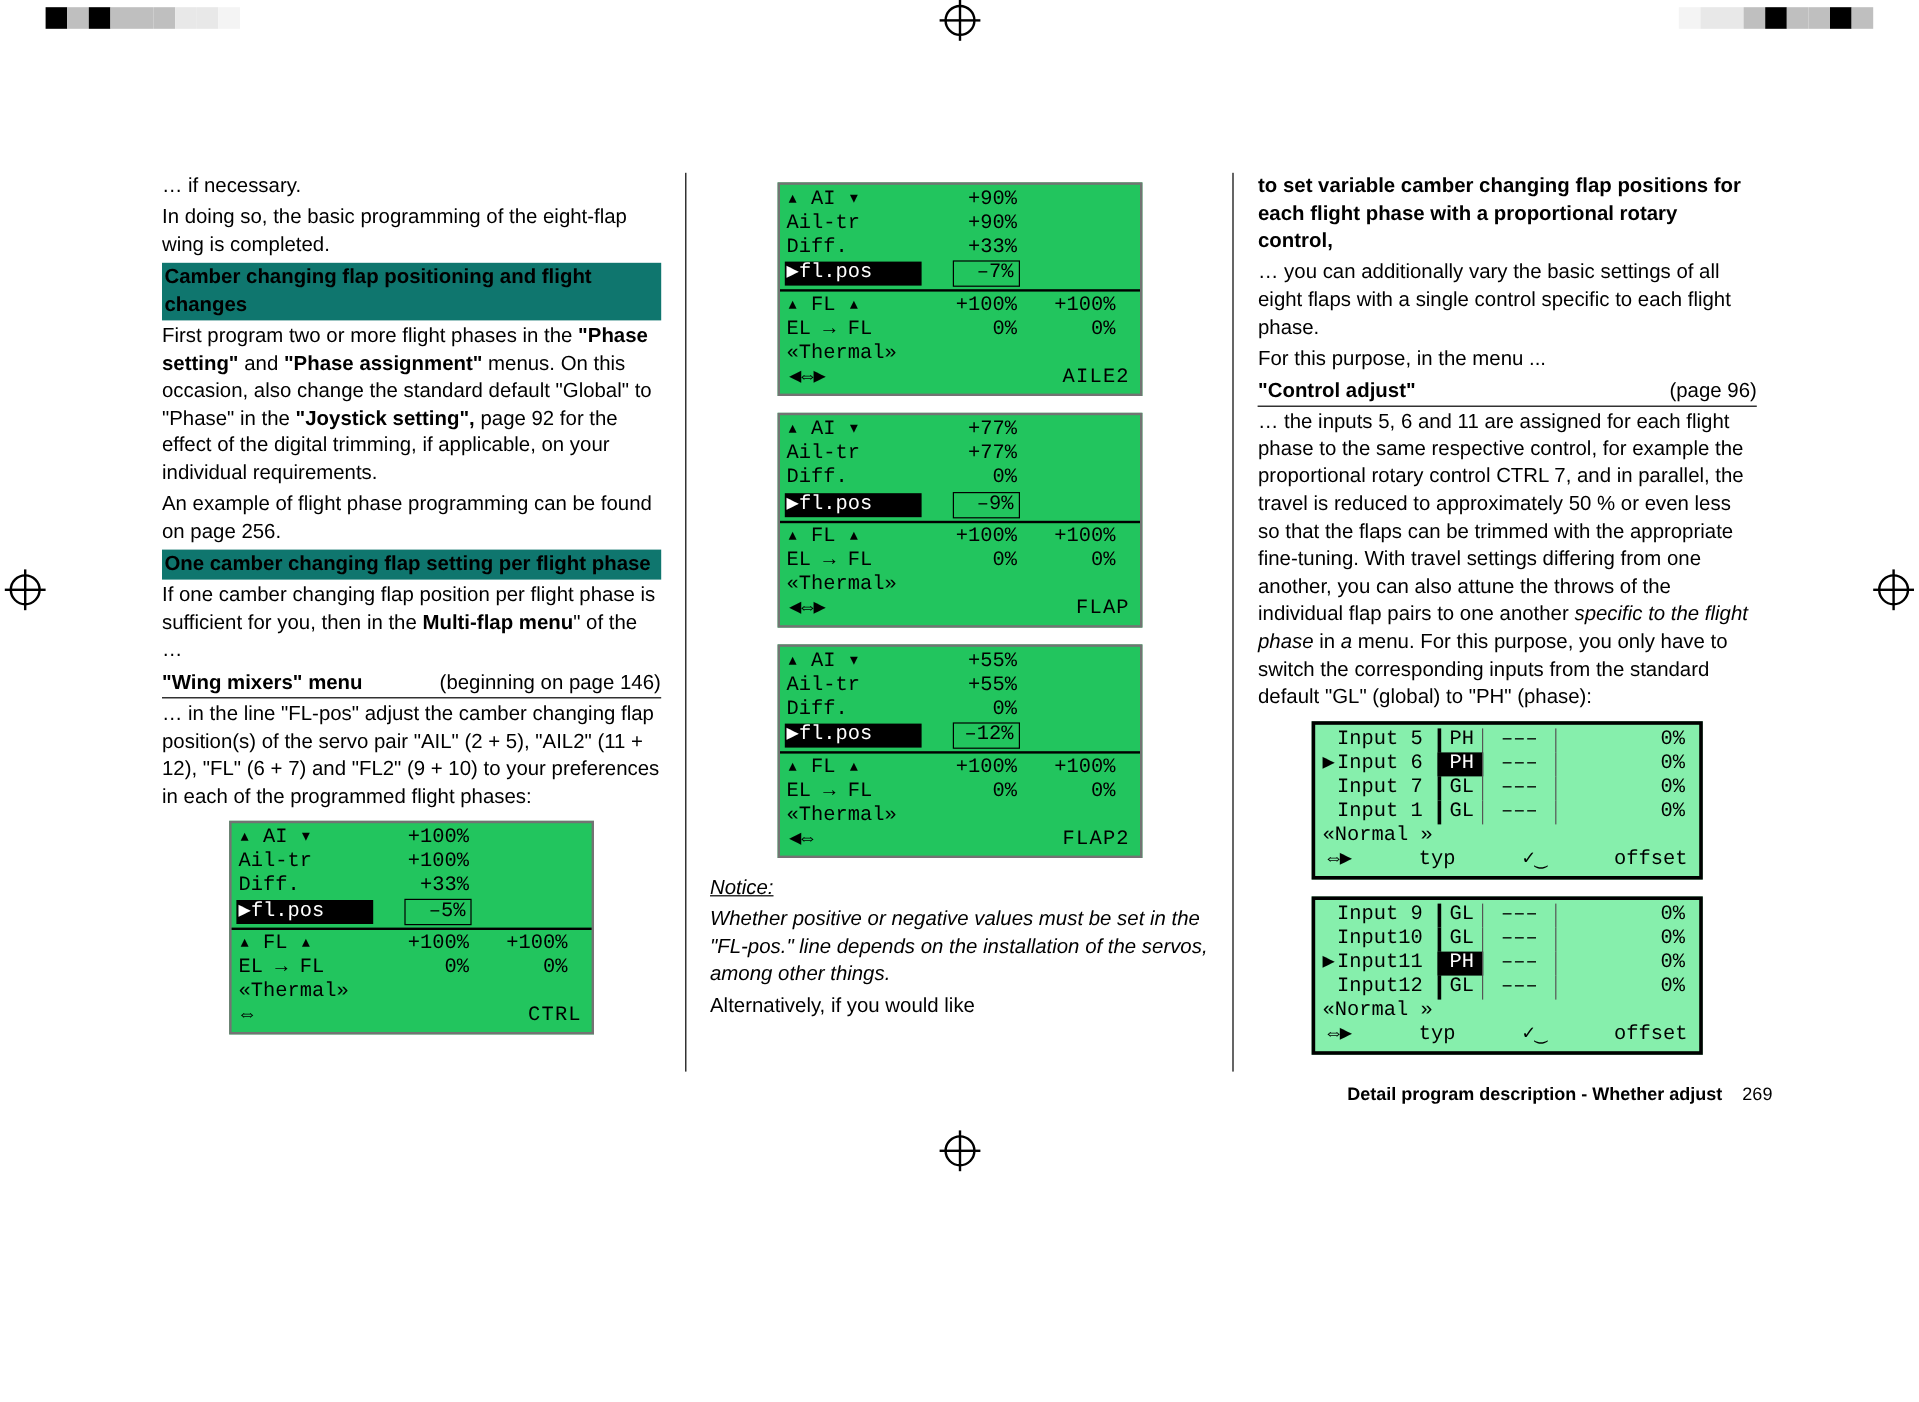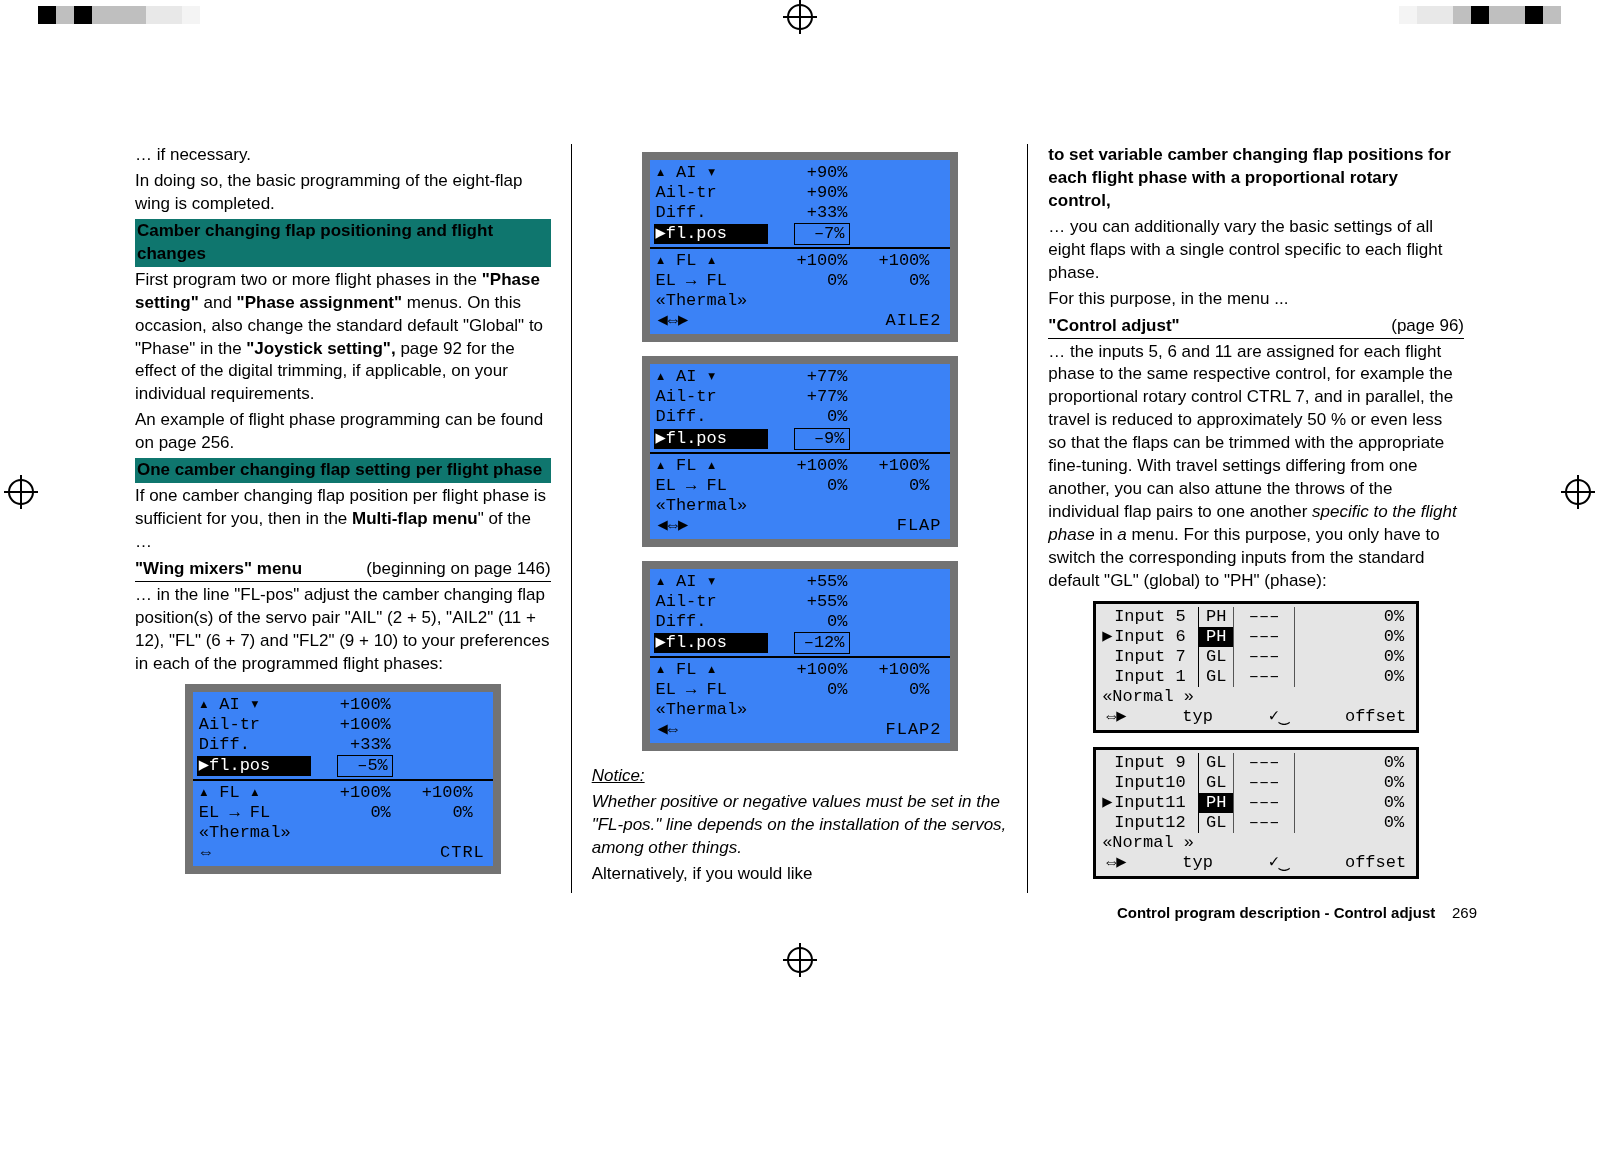--- a/index.html
+++ b/index.html
@@ -17,35 +17,35 @@
   .reg-icon:after{top:50%;left:-6px;height:2px;width:34px;margin-top:-1px}
   .content{display:flex;padding:110px 115px 0 115px;box-sizing:border-box}
   .col{flex:1;padding:0 20px;box-sizing:border-box;font-size:17px;line-height:1.35}
   .col+.col{border-left:1px solid #000}
   p{margin:0 0 3px 0}
   .ghead{background:#0f766e;font-weight:700;padding:1px 2px;margin:2px 0}
   .uline{border-bottom:1px solid #000;display:flex;justify-content:space-between;margin:4px 0 2px 0}
   .uline .l{font-weight:700}
   .ital{font-style:italic}
   .bold{font-weight:700}
-  .panel{border:8px solid #737373;margin:8px auto 14px auto;width:300px;background:#3b82f6;font-family:"Courier New",monospace;font-size:17px;line-height:1.18;position:relative;padding:3px 0 3px 0}
+  .panel{border:2px solid #737373;margin:8px auto 14px auto;width:300px;background:#22c55e;font-family:"Courier New",monospace;font-size:17px;line-height:1.18;position:relative;padding:3px 0 3px 0}
   .panel .row{display:flex;align-items:center;padding:0 6px;white-space:pre}
   .panel .row .c1{width:110px}
   .panel .row .c2{width:82px;text-align:right}
   .panel .row .c3{width:82px;text-align:right}
   .panel .row.sel .c1{background:#000;color:#fff;padding:0 2px;margin-left:-2px}
   .panel .divider{border-top:2px solid #000;margin:2px 0}
   .panel .boxed{display:inline-block;border:1px solid #000;padding:0 4px;min-width:46px;text-align:right}
   .panel .footer{display:flex;justify-content:space-between;padding:0 8px;font-weight:400}
   .panel .footer .tag{letter-spacing:1px}
-  .ipanel{border:3px solid #000;margin:8px auto 14px auto;width:320px;background:#e5e5e5;font-family:"Courier New",monospace;font-size:17px;line-height:1.18;padding:3px 0}
+  .ipanel{border:3px solid #000;margin:8px auto 14px auto;width:320px;background:#86efac;font-family:"Courier New",monospace;font-size:17px;line-height:1.18;padding:3px 0}
   .ipanel .irow{display:flex;align-items:center;padding:0 6px}
   .ipanel .irow .sel{display:inline-block;width:12px}
   .ipanel .irow .nm{width:84px}
-  .ipanel .irow .ph{width:34px;text-align:center;border-left:1px solid #000000;border-right:1px solid #555}
+  .ipanel .irow .ph{width:34px;text-align:center;border-left:3px solid #000000;border-right:1px solid #555}
   .ipanel .irow .ph.inv{background:#000;color:#fff}
   .ipanel .irow .dash{width:60px;text-align:center;border-right:1px solid #555}
   .ipanel .irow .val{flex:1;text-align:right;padding-right:6px}
   .ipanel .phase{padding:0 6px}
   .ipanel .ifoot{display:flex;justify-content:space-between;padding:0 10px}
   .pagenum{position:absolute;bottom:66px;right:122px;font-size:15px}
   .pagenum .sec{font-weight:700}
   .bottom-reg{position:absolute;bottom:10px;left:50%;transform:translateX(-50%)}
   .side-reg{position:absolute;top:50%;transform:translateY(-50%)}
   .side-reg.left{left:8px}
@@ -235,19 +235,19 @@
             <span>typ</span>
             <span>✓‿</span>
             <span>offset</span>
           </div>
         </div>
     </div>
 
   </div>
 
   <div class="pagenum">
-    <span class="sec">Control program description - Control adjust</span>
+    <span class="sec">Detail program description - Whether adjust</span>
     &nbsp;&nbsp;
     <span>269</span>
   </div>
 
   <span class="bottom-reg"><span class="reg-icon"></span></span>
 </div>
 
 </body></html>

